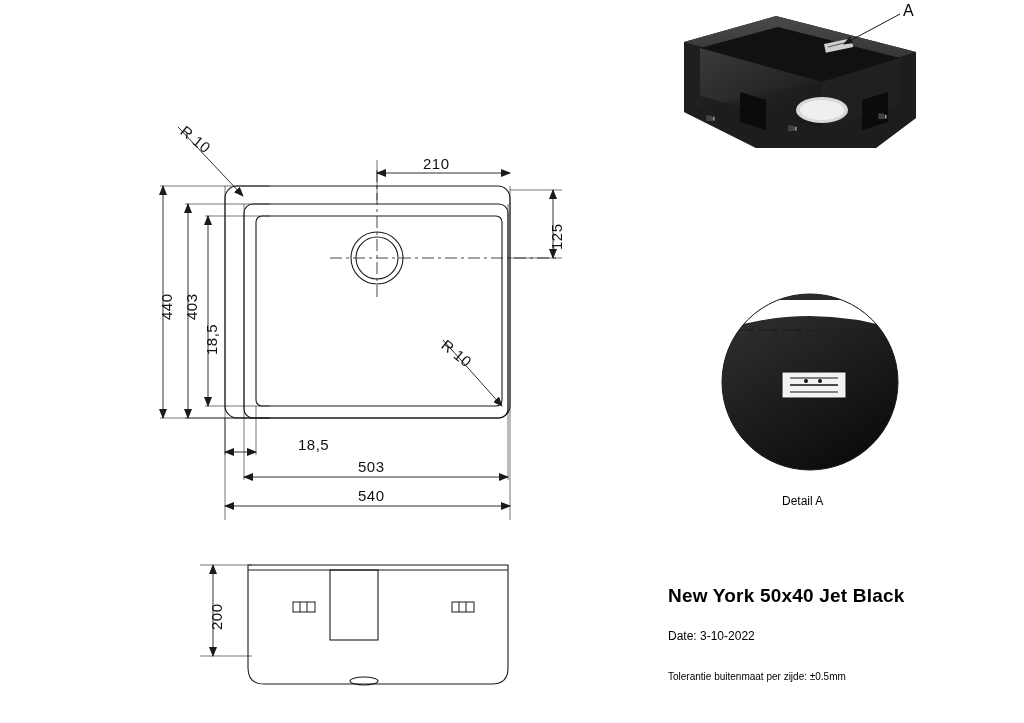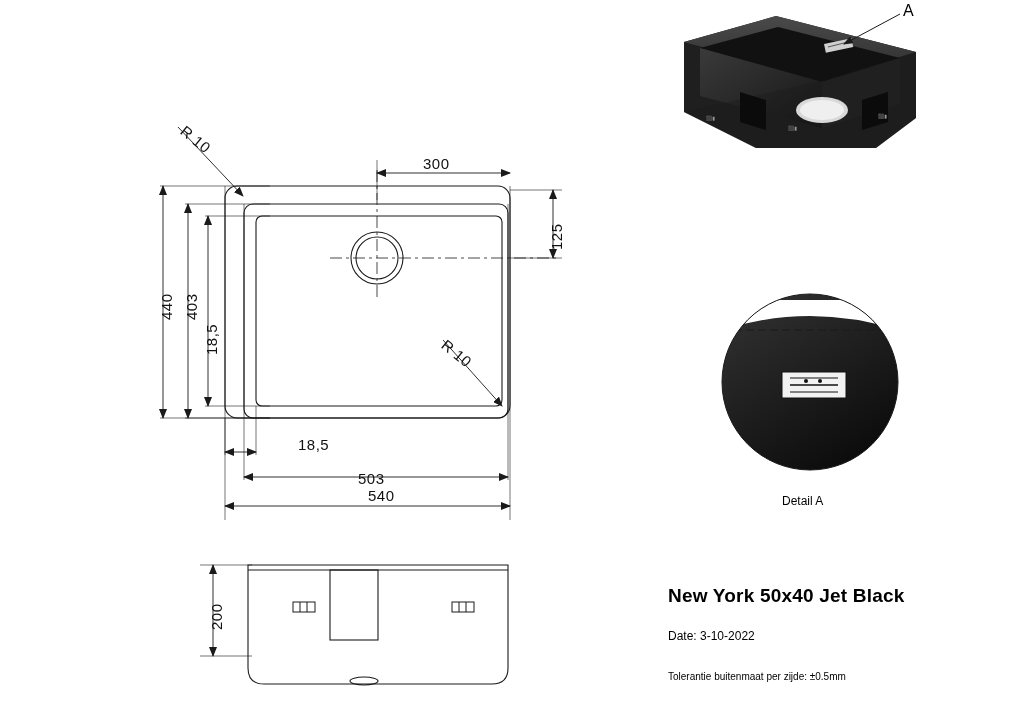--- a/index.html
+++ b/index.html
@@ -237,30 +237,30 @@
         <circle cx="806" cy="381" r="2" fill="#101010"></circle>
         <circle cx="820" cy="381" r="2" fill="#101010"></circle>
       </g>
       <circle cx="810" cy="382" r="88" fill="none" stroke="#1a1a1a" stroke-width="1"></circle>
     </g>
   </svg>
 
   <div class="dim-label diag1" style="left:188px; top:122px;">R 10</div>
   <div class="dim-label diag1" style="left:449px; top:336px;">R 10</div>
 
-  <div class="dim-label" style="left:423px; top:155px;">300</div>
+  <div class="dim-label" style="left:423px; top:155px;">210</div>
   <div class="dim-label rot" style="left:548px; top:250px;">125</div>
 
   <div class="dim-label rot" style="left:158px; top:320px;">440</div>
   <div class="dim-label rot" style="left:183px; top:320px;">403</div>
   <div class="dim-label rot" style="left:203px; top:355px;">18,5</div>
 
   <div class="dim-label" style="left:298px; top:436px;">18,5</div>
-  <div class="dim-label" style="left:358px; top:458px;margin-top:12px;">503</div>
-  <div class="dim-label" style="left:368px; top:487px;">540</div>
+  <div class="dim-label" style="left:358px; top:458px;">503</div>
+  <div class="dim-label" style="left:358px; top:487px;">540</div>
 
   <div class="dim-label rot" style="left:208px; top:630px;">200</div>
 
   <div class="callout-a">A</div>
   <div class="detail-caption">Detail A</div>
 
   <div class="title-block">
     <div class="product-title">New York 50x40 Jet Black</div>
     <div class="date-line">Date: 3-10-2022</div>
     <div class="tol-line">Tolerantie buitenmaat per zijde: ±0.5mm</div>

